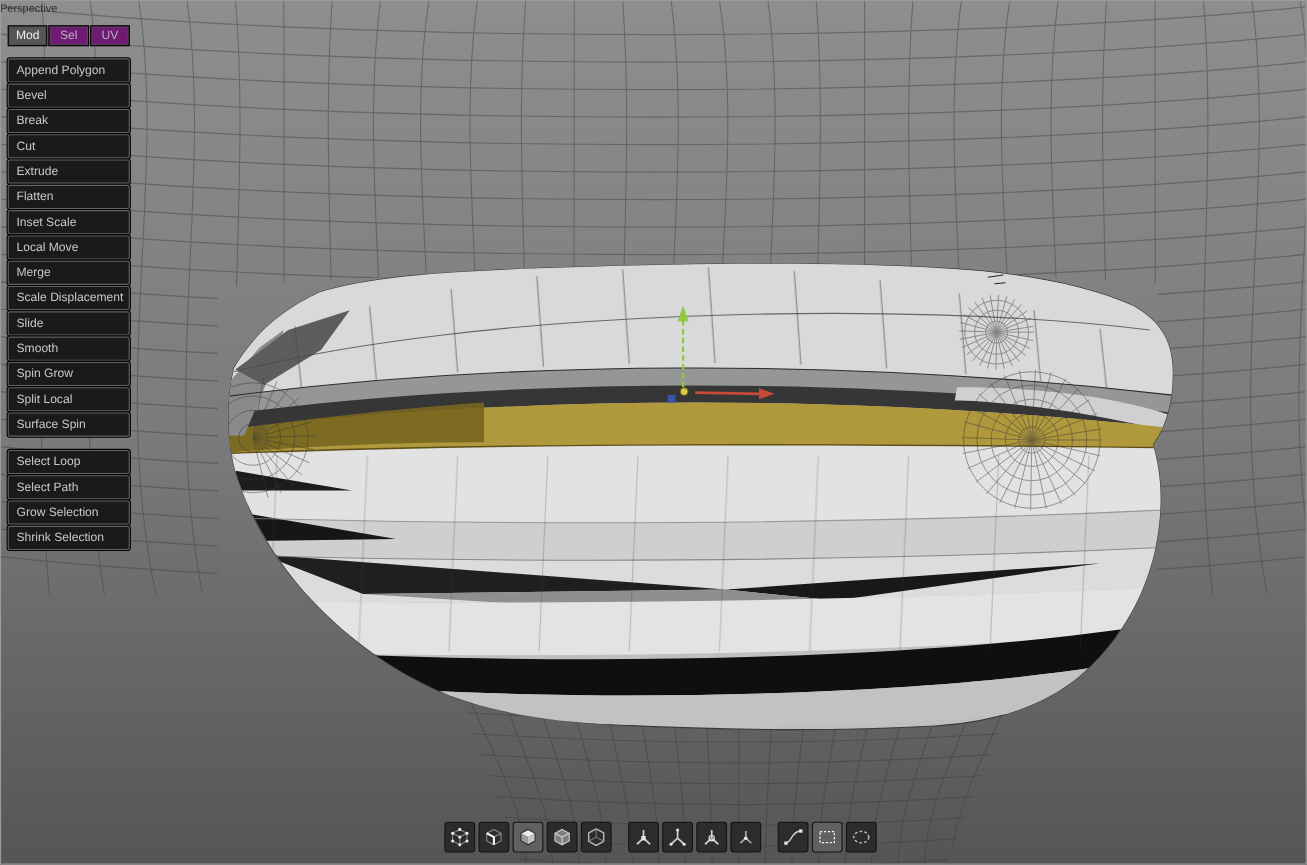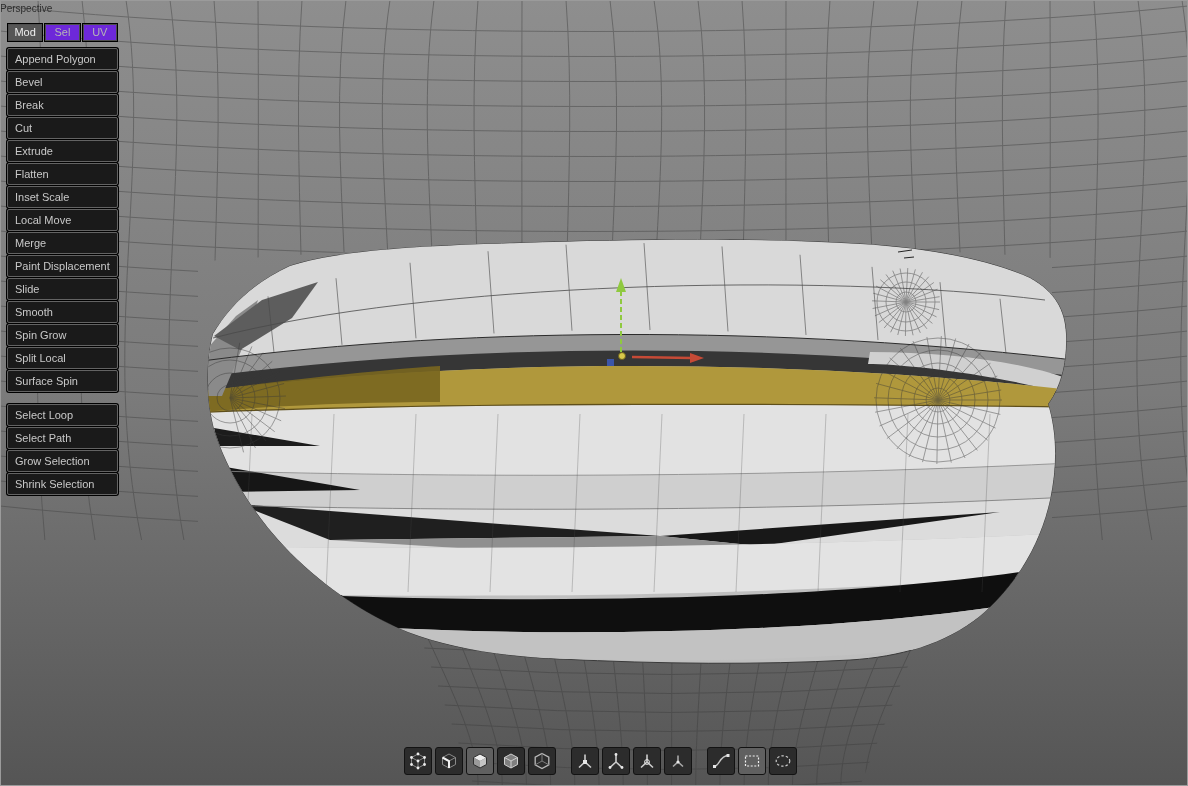--- a/index.html
+++ b/index.html
@@ -3,23 +3,23 @@
 <meta charset="utf-8">
 <style>
   *{box-sizing:border-box;margin:0;padding:0}
   html,body{width:1188px;height:786px;overflow:hidden}
   body{position:relative;font-family:"Liberation Sans",sans-serif;background:#7a7a7a}
   #vp{position:absolute;left:0;top:0}
   .frame{position:absolute;inset:0;box-shadow:inset 0 0 0 1px #9b9b9b;pointer-events:none;z-index:50}
   .viewport-label{position:absolute;top:3px;left:0;right:0;text-align:left;font-size:10px;color:#2d2d2d;z-index:5}
   
   .left-panel{position:absolute;left:7px;top:23px;width:111px;z-index:10}
-  .tabs{display:flex;margin-bottom:6px}
+  .tabs{display:flex;margin-bottom:11px}
   .tab{flex:1;height:19px;line-height:17px;text-align:center;font-size:11px;color:#b5b5b5;
-       background:#6d28d9;border:1px solid #000;box-shadow:inset 0 0 0 1px #4e4e4e;cursor:pointer}
+       background:#701a75;border:1px solid #000;box-shadow:inset 0 0 0 1px #4e4e4e;cursor:pointer}
   .tab + .tab{margin-left:1px}
   .tab.active{background:#565656;color:#efefef}
   .tool-btn{display:block;width:100%;height:22px;margin-top:1px;background:#1a1a1a;
        border:1px solid #636363;box-shadow:0 0 0 1px #000;border-radius:2px;
        color:#c9c9c9;font-size:11px;text-align:left;padding:0 0 0 7px;
        font-family:"Liberation Sans",sans-serif;cursor:pointer}
   .group-gap{height:11px}
   
   .bottom-toolbar{position:absolute;left:404px;top:747px;display:flex;align-items:center;z-index:10}
   .tb-group{display:flex;gap:3px;margin-right:15px}
@@ -289,21 +289,21 @@
   </div>
   <button class="tool-btn">Append Polygon</button>
   <button class="tool-btn">Bevel</button>
   <button class="tool-btn">Break</button>
   <button class="tool-btn">Cut</button>
   <button class="tool-btn">Extrude</button>
   <button class="tool-btn">Flatten</button>
   <button class="tool-btn">Inset Scale</button>
   <button class="tool-btn">Local Move</button>
   <button class="tool-btn">Merge</button>
-  <button class="tool-btn">Paint Displacement</button>
+  <button class="tool-btn">Scale Displacement</button>
   <button class="tool-btn">Slide</button>
   <button class="tool-btn">Smooth</button>
   <button class="tool-btn">Spin Grow</button>
   <button class="tool-btn">Split Local</button>
   <button class="tool-btn">Surface Spin</button>
   <div class="group-gap"></div>
   <button class="tool-btn">Select Loop</button>
   <button class="tool-btn">Select Path</button>
   <button class="tool-btn">Grow Selection</button>
   <button class="tool-btn">Shrink Selection</button>

